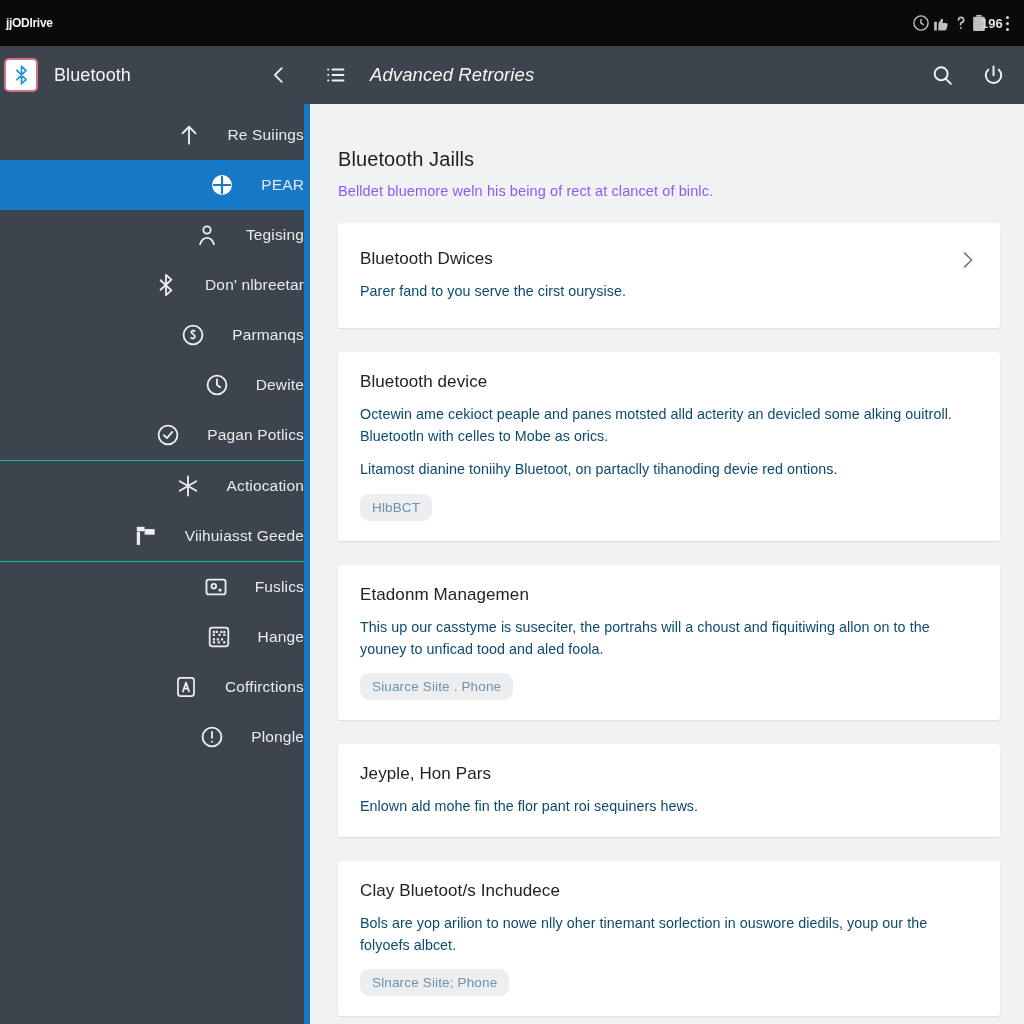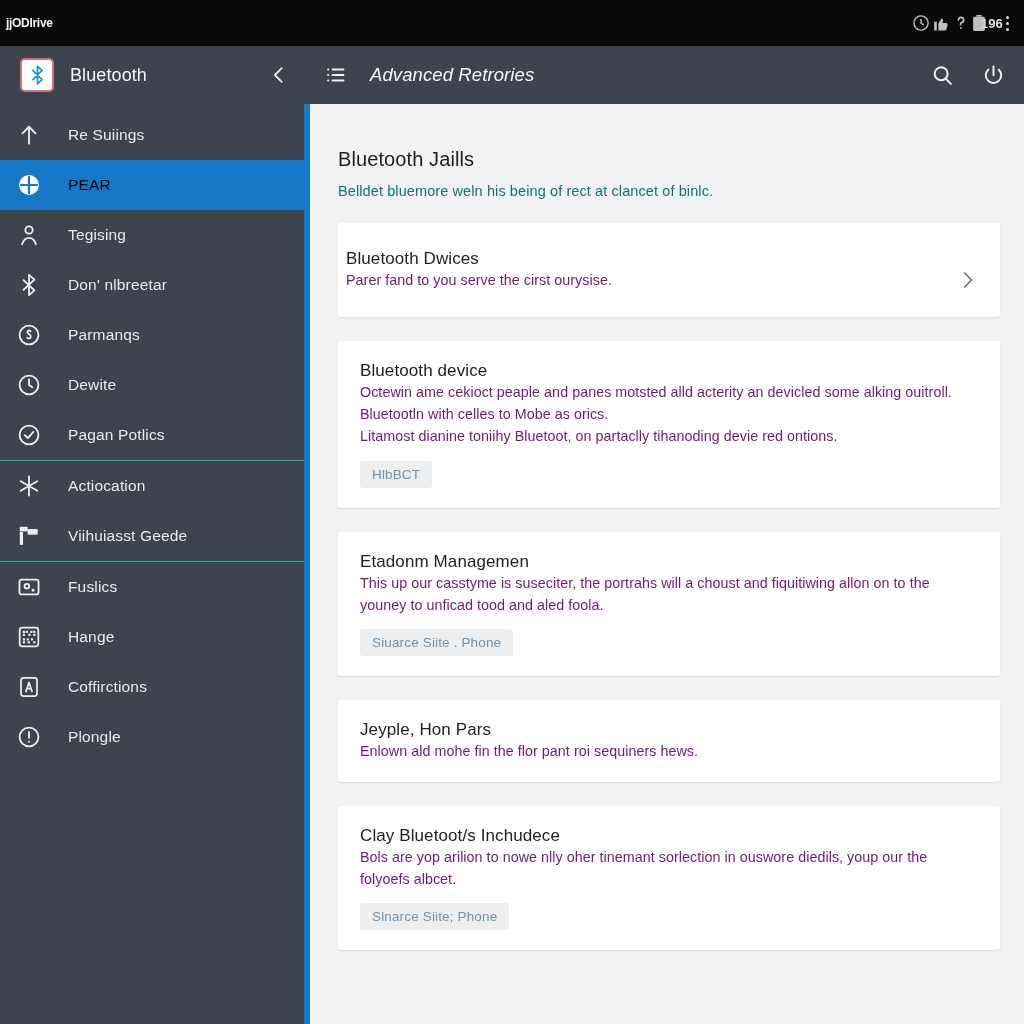--- a/index.html
+++ b/index.html
@@ -27,47 +27,47 @@
   .sb-count { color: #e2e2e2; font-size: 13px; font-weight: bold; letter-spacing: .2px; margin-left: -6px; }
   .sb-kebab { display: flex; flex-direction: column; gap: 3px; align-items: center; padding: 0 3px; }
   .sb-kebab i { width: 3px; height: 3px; background: #d8d8d8; border-radius: 50%; display: block; }
 
   
   .sidebar {
     position: absolute; top: 46px; left: 0; width: 304px; height: 978px;
     background: #3c444d; overflow: hidden;
   }
   .sb-head {
-    height: 58px; display: flex; align-items: center; padding: 0 14px 0 20px;
+    height: 58px; display: flex; align-items: center; padding: 0 14px 0 4px;
     background: #3c444d;
   }
   .bt-logo {
     width: 34px; height: 34px; border-radius: 5px; background: #fdfdfd;
     border: 2px solid #d4717f; display: flex; align-items: center;
     justify-content: center; flex: 0 0 auto;
   }
   .bt-logo svg { width: 17px; height: 22px; display: block; }
   .sb-head-title { color: #f4f5f6; font-size: 18px; margin-left: 16px; letter-spacing: .1px; }
   .sb-back { margin-left: auto; color: #e8e9ea; width: 22px; height: 22px; }
   .sb-back svg { display: block; width: 100%; height: 100%; }
 
   .nav-group { padding: 0; }
   .nav-group + .nav-group { border-top: 1px solid #14b8a6; }
   .nav-item {
-    height: 50px; display: flex; align-items: center; padding-left: 16px;
-    color: #e9eaec; font-size: 15.5px; letter-spacing: .15px;
+    height: 50px; display: flex; align-items: center; padding-left: 6px;
+    color: #e9eaec; font-size: 15.5px; letter-spacing: .15px; justify-content: flex-end;
   }
   .nav-item .ico {
     width: 26px; height: 26px; flex: 0 0 26px; display: flex;
     align-items: center; justify-content: center; color: #eceef0;
   }
   .nav-item .ico svg { display: block; width: 100%; height: 100%; }
   .nav-item .lbl { margin-left: 26px; white-space: nowrap; }
   .nav-item.active { background: #1679c8; }
-  .nav-item.active .lbl { color: #000000; }
+  .nav-item.active .lbl { color: #e5e5e5; }
   .nav-item.active .ico { color: #ffffff; }
   .nav-group.g1 .nav-item:first-child { margin-top: 6px; }
 
   
   .main-head {
     position: absolute; top: 46px; left: 304px; width: 720px; height: 58px;
     background: #3c444d; display: flex; align-items: center; padding: 0 18px 0 20px; font-style: italic;
   }
   .mh-icon { width: 24px; height: 24px; color: #eef0f2; flex: 0 0 auto; }
   .mh-icon svg { display: block; width: 100%; height: 100%; }
@@ -78,40 +78,40 @@
 
   .content {
     position: absolute; top: 104px; left: 304px; width: 720px; height: 920px;
     background: #f1f2f3; overflow: hidden;
     border-left: 6px solid #1679c8;
   }
   .content-inner { padding: 44px 24px 0 28px; }
 
   .sec-title { font-size: 20px; color: #1d1f21; letter-spacing: .1px; }
   .sec-sub {
-    font-size: 14.5px; color: #0f766e; margin-top: 12px; letter-spacing: .1px;
+    font-size: 14.5px; color: #8b5cf6; margin-top: 12px; letter-spacing: .1px;
   }
 
   .card {
     background: #fff; border-radius: 3px; margin-top: 24px;
     box-shadow: 0 1px 2px rgba(0,0,0,.10);
     padding: 20px 24px 20px 22px;
   }
-  .card.row { display: flex; align-items: flex-end; padding: 26px 22px 26px 8px; }
+  .card.row { display: flex; align-items: flex-start; padding: 26px 22px 26px 22px; }
   .card-body { flex: 1 1 auto; }
   .card-title { font-size: 17px; color: #202225; letter-spacing: .1px; }
   .card-text {
-    font-size: 14.3px; color: #701a75; line-height: 1.55; 
+    font-size: 14.3px; color: #0c4a6e; line-height: 1.55; margin-top: 11px;
     letter-spacing: .05px;
   }
   .card-chevron { width: 22px; height: 22px; color: #74797d; flex: 0 0 auto; margin-left: 16px; }
   .card-chevron svg { display: block; width: 100%; height: 100%; }
   .pill {
     display: inline-block; margin-top: 13px; padding: 6px 12px;
-    background: #eceef0; border-radius: 3px; color: #6f93ad;
+    background: #eceef0; border-radius: 9px; color: #6f93ad;
     font-size: 13.5px; letter-spacing: .15px;
   }
 </style>
 </head>
 <body>
 
 <div id="app">
 
   <div class="statusbar">
     <span class="sb-title">jjODIrive</span>

